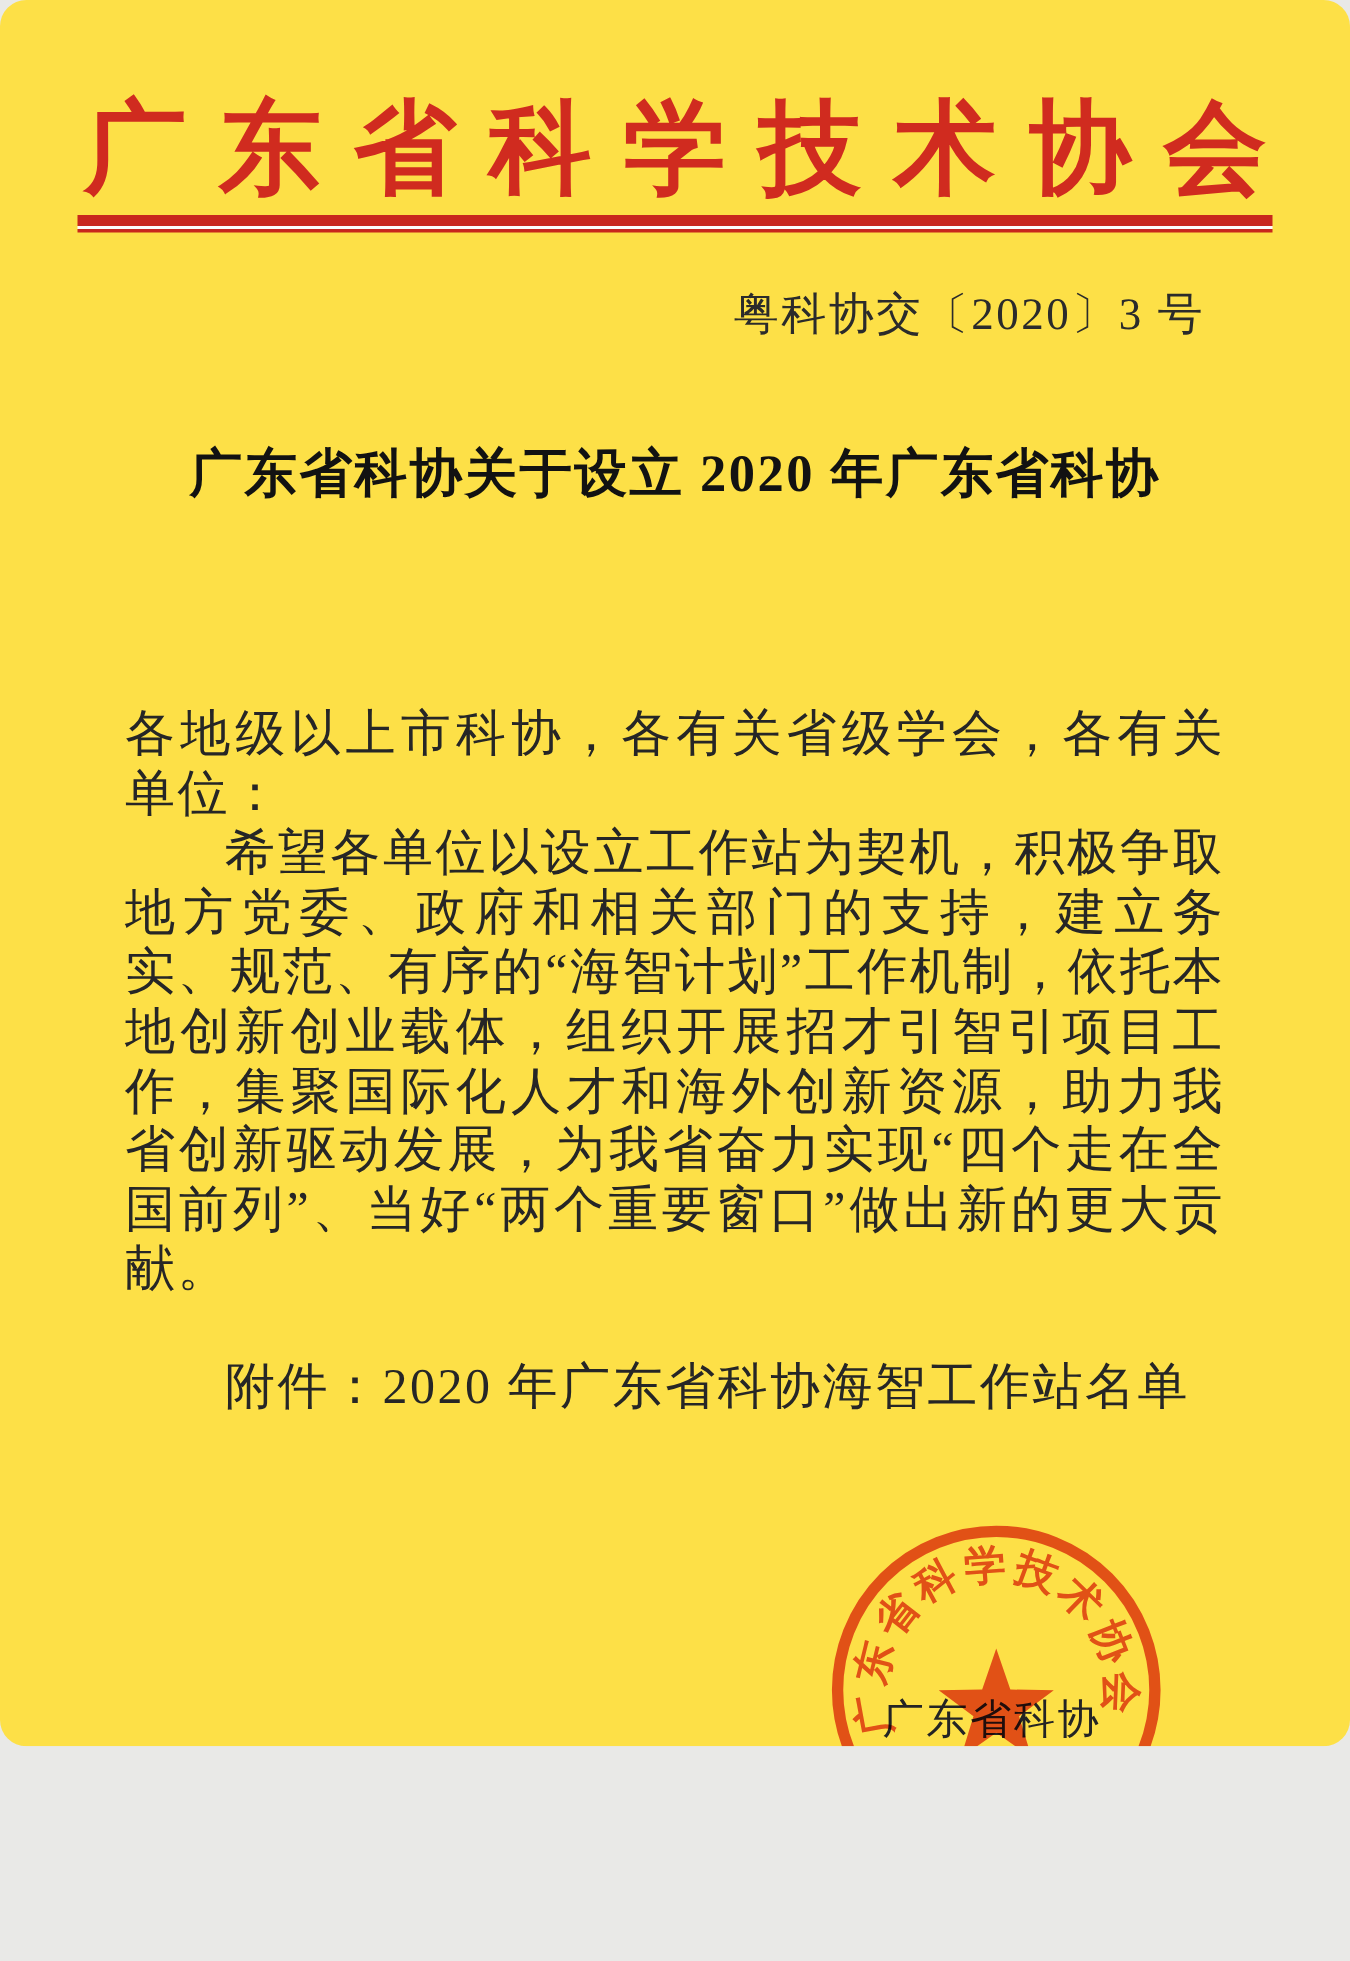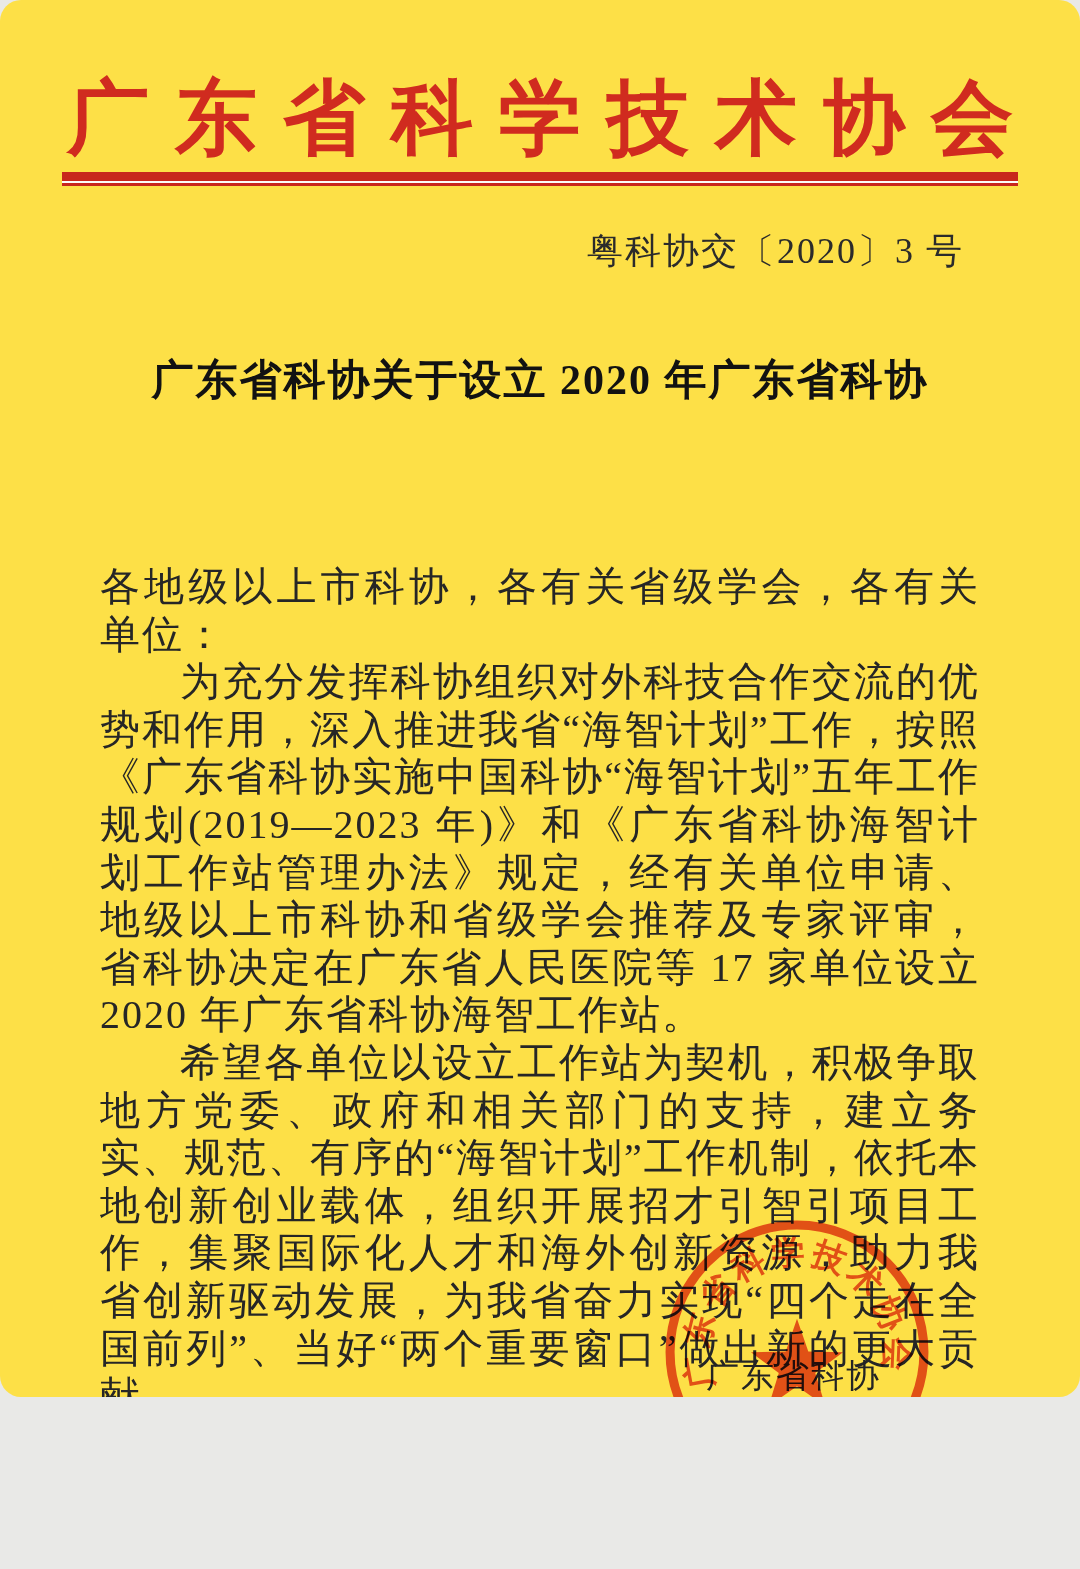--- a/index.html
+++ b/index.html
@@ -148,21 +148,20 @@
   <div class="rule-top"></div>
 
   <div class="doc-number">粤科协交〔2020〕3 号</div>
 
   <div class="doc-title">
     <div>广东省科协关于设立 2020 年广东省科协</div>
   </div>
 
   <div class="doc-body">
     <p>各地级以上市科协，各有关省级学会，各有关单位：</p>
-    <p class="indent">为充分发挥科协组织对外科技合作交流的优势和作用，深入推进我省“海智计划”工作，按照《广东省科协实施中国科协“海智计划”五年工作规划(2019—2023 年)》和《广东省科协海智计划工作站管理办法》规定，经有关单位申请、地级以上市科协和省级学会推荐及专家评审，省科协决定在广东省人民医院等 17 家单位设立 2020 年广东省科协海智工作站。</p>
     <p class="indent">希望各单位以设立工作站为契机，积极争取地方党委、政府和相关部门的支持，建立务实、规范、有序的“海智计划”工作机制，依托本地创新创业载体，组织开展招才引智引项目工作，集聚国际化人才和海外创新资源，助力我省创新驱动发展，为我省奋力实现“四个走在全国前列”、当好“两个重要窗口”做出新的更大贡献。</p>
     <p class="attachment-line">附件：2020 年广东省科协海智工作站名单</p>
   </div>
 
   <div class="sig-org">广东省科协</div>
   <div class="sig-date">2020 年 10 月 26 日</div>
 
   <svg class="seal" viewBox="0 0 270 270" aria-hidden="true">
     <circle cx="135" cy="135" r="126" fill="none" stroke="#e04534" stroke-width="9"></circle>
     <path id="sealArc" fill="none" d="M 55.3 172.2 A 88 88 0 1 1 220.0 157.8"></path>

